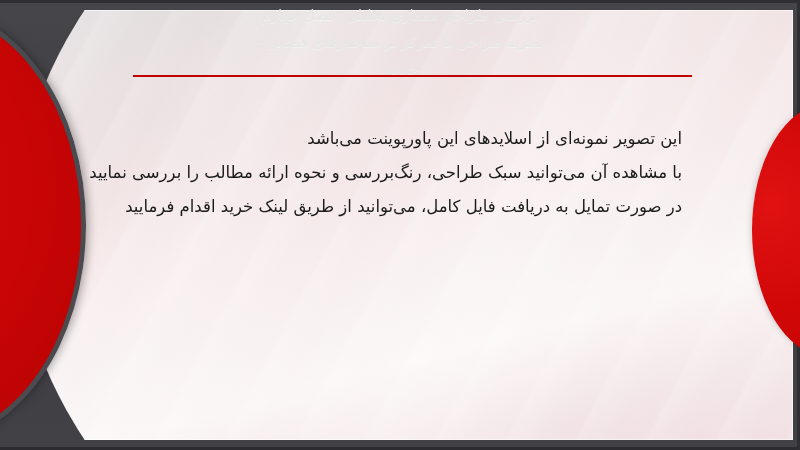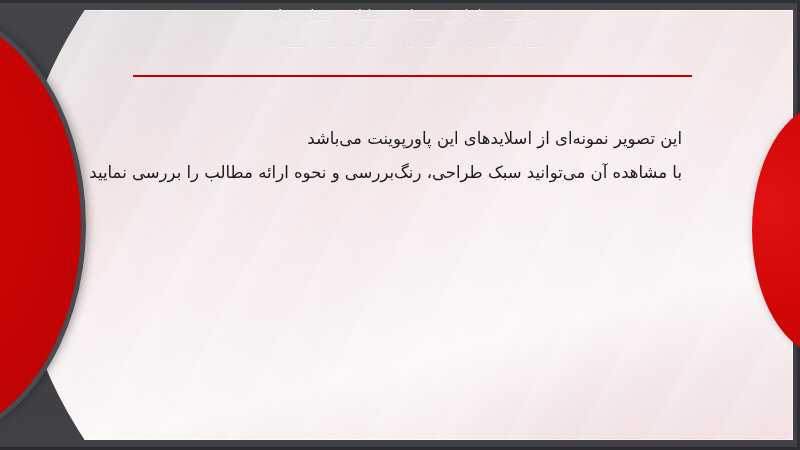--- a/index.html
+++ b/index.html
@@ -176,15 +176,16 @@
     <div class="title-text">بررسی طراحی معماری تحلیلی: فصل چهارم
 نظریه طراحی با تمرکز بر ساختارهای فضایی -
 جهانی</div>
   </div>
 
   <div class="title-rule"></div>
 
   <div class="body-block">
     <div class="body-line">این تصویر نمونه‌ای از اسلایدهای این پاورپوینت می‌باشد</div>
     <div class="body-line">با مشاهده آن می‌توانید سبک طراحی، رنگ‌بررسی و نحوه ارائه مطالب را بررسی نمایید</div>
+    <div class="body-line">در صورت تمایل به دریافت فایل کامل، می‌توانید از طریق لینک خرید اقدام فرمایید</div>
   </div>
 
 </div>
 
 </body></html>

